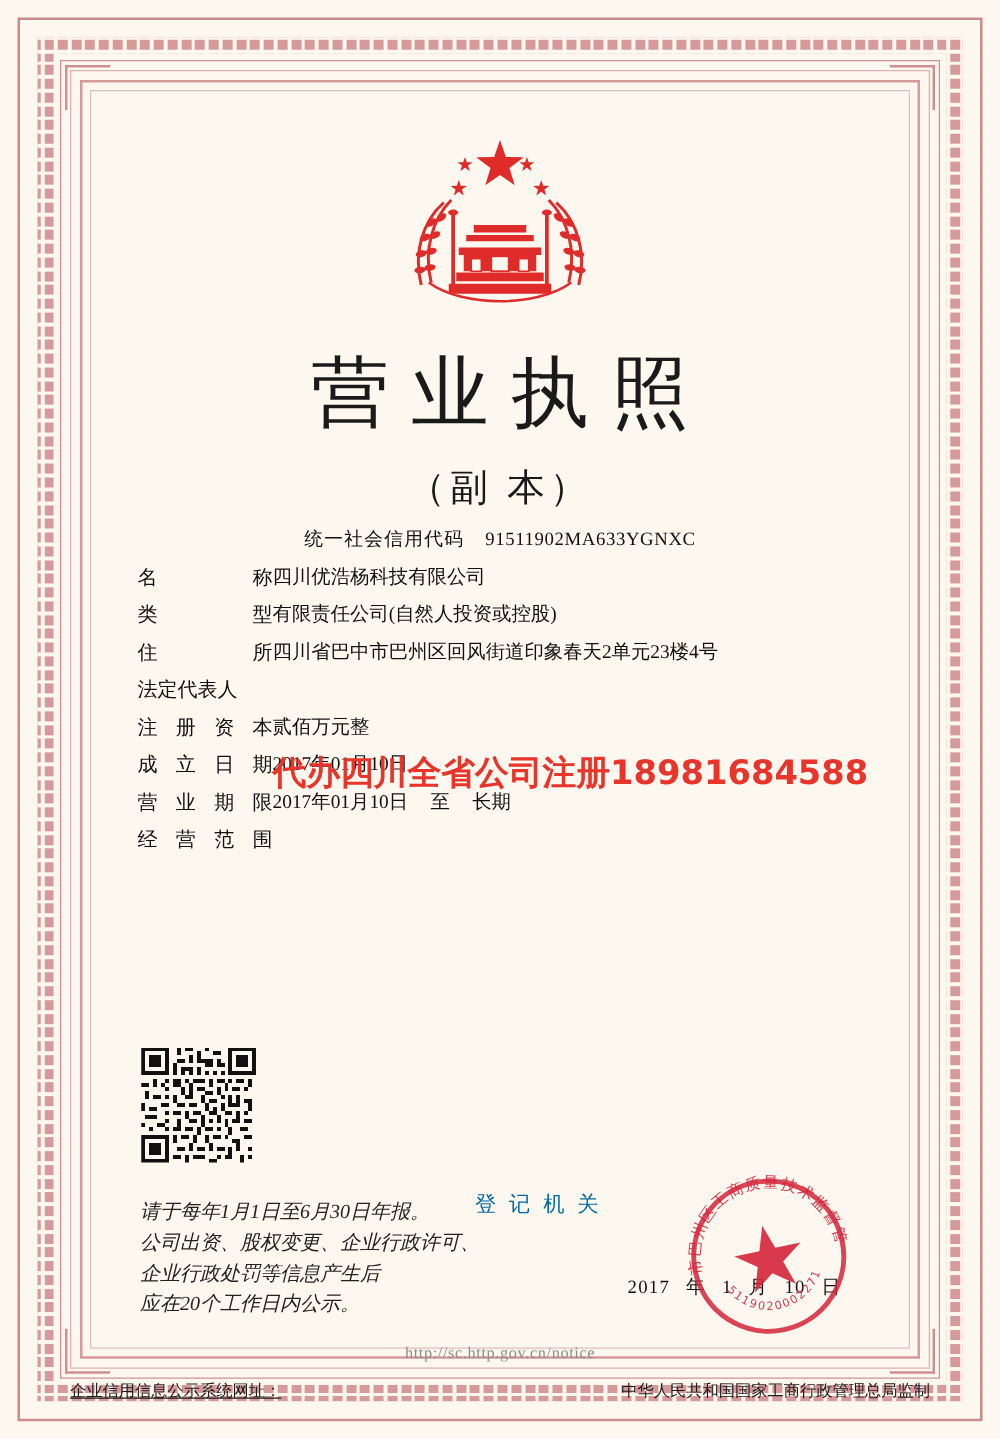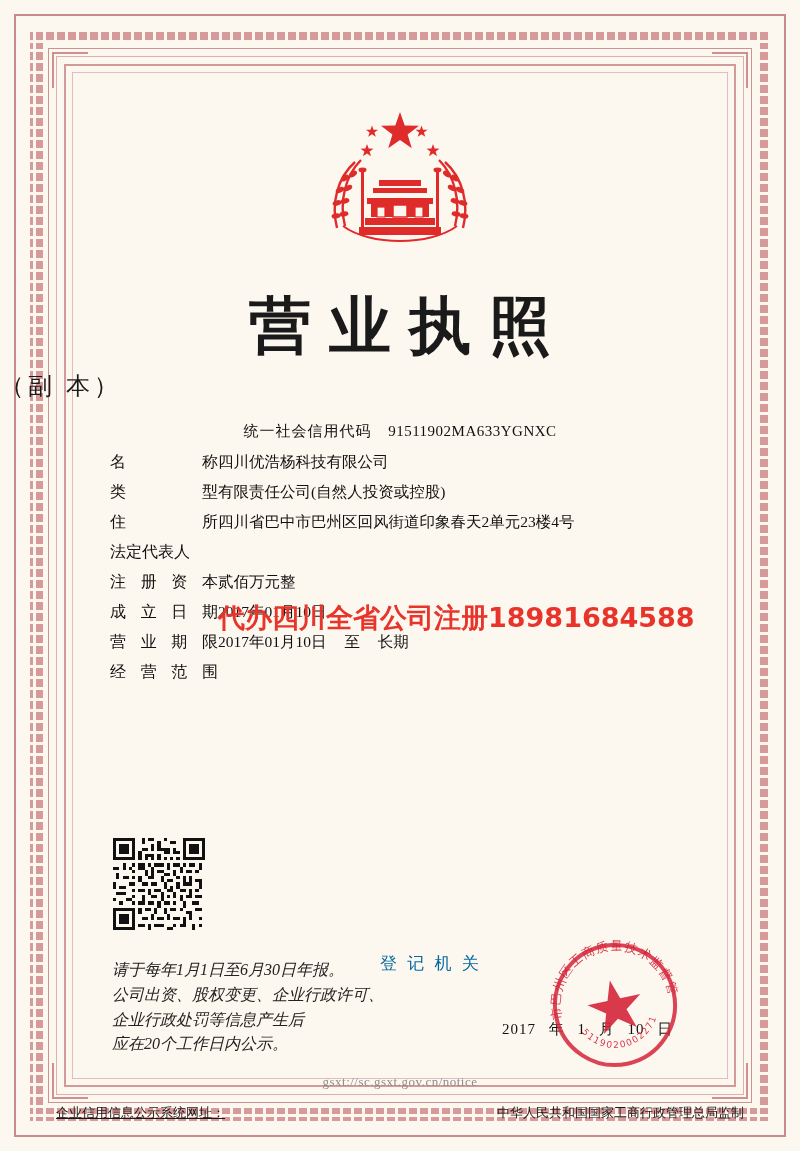--- a/index.html
+++ b/index.html
@@ -86,35 +86,36 @@
     left: 50%;
     top: 100px;
     transform: translateX(-50%);
     width: 170px;
     height: 168px;
   }
 
   
   .title {
     position: absolute;
-    top: 284px;
+    top: 272px;
     left: 0; right: 0;
     text-align: center;
     font-family: "DejaVu Serif", "Liberation Serif", serif;
     font-size: 62px;
-    font-weight: bold;
+    font-weight: normal;
     letter-spacing: 18px;
     text-indent: 18px;
     color: #1a1a1a;
   }
   .subtitle {
     position: absolute;
     top: 370px;
     left: 0; right: 0;
-    font-size: 24px;
+    text-align: center;
+    font-size: 30px;
     letter-spacing: 4px;
     color: #1a1a1a;
   }
 
   .credit-line {
     position: absolute;
     top: 422px;
     left: 0; right: 0;
     text-align: center;
     font-size: 15px;
@@ -483,17 +484,17 @@
       <polygon points="75,50 81.5,69.5 102,69.5 85.4,81.5 91.7,101 75,89 58.3,101 64.6,81.5 48,69.5 68.5,69.5" fill="#d4253a" opacity="0.9"></polygon>
       <text font-size="12.5" fill="#d4253a" font-family="'DejaVu Sans','Liberation Sans',sans-serif" letter-spacing="1.2" opacity="0.9">
         <textPath href="#sealTopArc" startOffset="50%" text-anchor="middle">巴中市巴州区工商质量技术监督管理局</textPath>
       </text>
       <text font-size="9" fill="#d4253a" font-family="'DejaVu Sans','Liberation Sans',sans-serif" letter-spacing="1.5" opacity="0.9">
         <textPath href="#sealBottomArc" startOffset="50%" text-anchor="middle">5119020002271</textPath>
       </text>
     </svg>
   </div>
 
-  <div class="url-line">gsxt://sc.gsxt.gov.cn/notice</div>
+  <div class="url-line">http://sc.http.gov.cn/notice</div>
   <div class="bottom-left">企业信用信息公示系统网址：</div>
   <div class="bottom-right">中华人民共和国国家工商行政管理总局监制</div>
 
 </div>
 
 </body></html>

